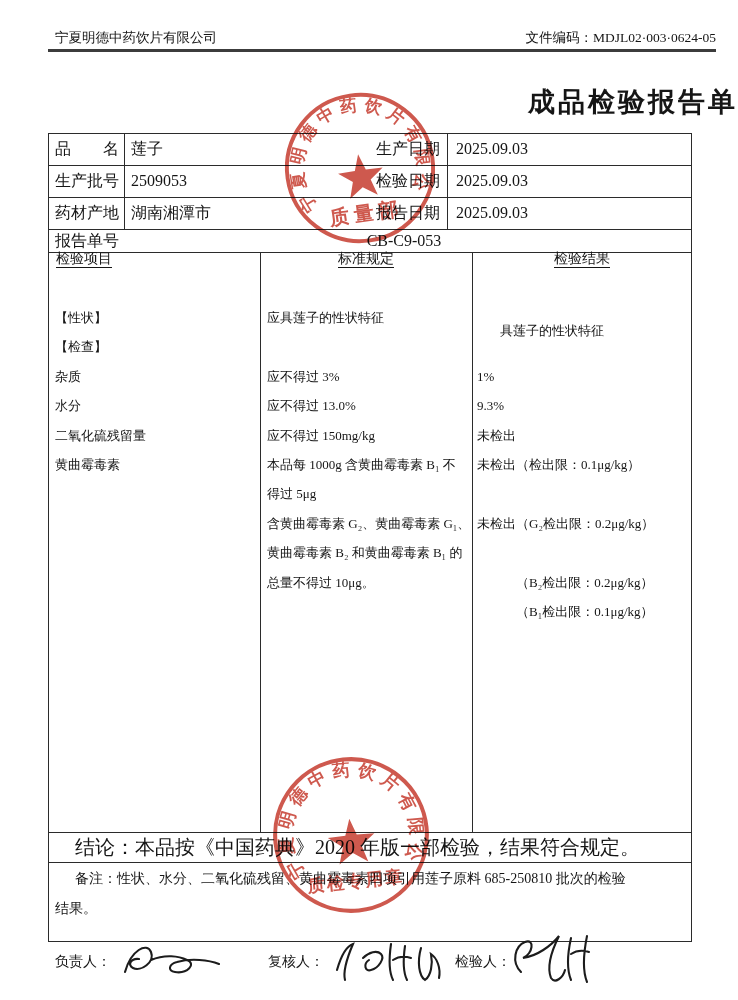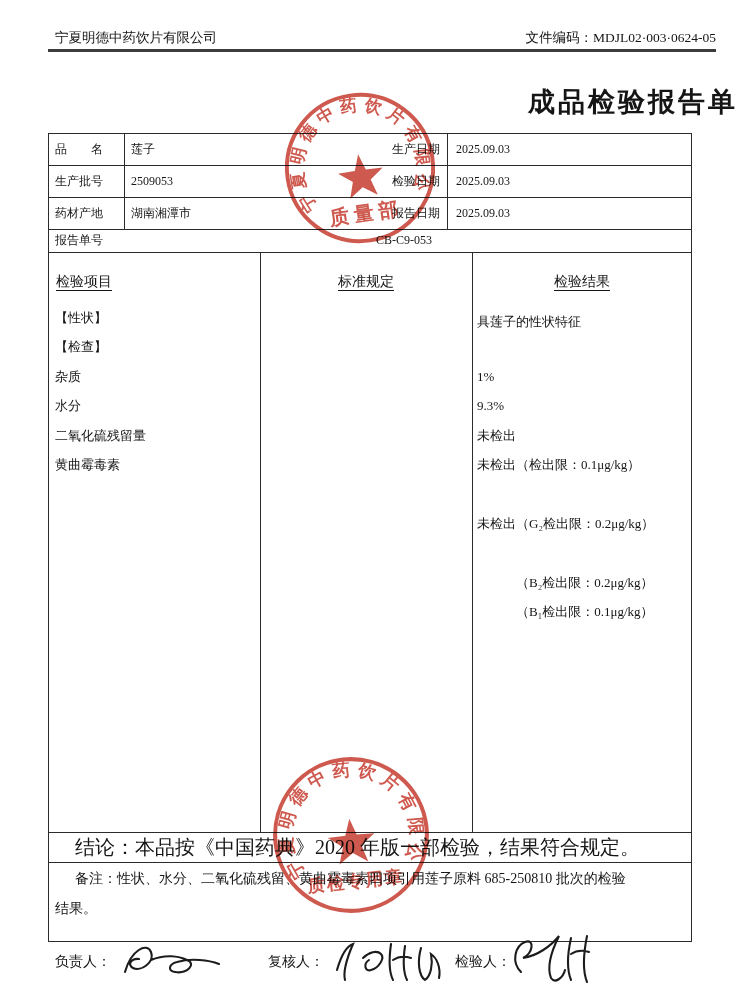--- a/index.html
+++ b/index.html
@@ -9,31 +9,31 @@
     overflow:hidden;margin:0 auto;
   }
   .abs{position:absolute;}
   .hdr-company{left:55px;top:29px;font-size:13.5px;}
   .hdr-code{right:22px;top:29px;font-size:13.5px;}
   .hdr-rule{left:48px;top:49px;width:668px;height:2.5px;background:#3c3c3c;}
   .doc-title{left:0;top:84px;width:738px;text-align:right;font-size:27px;font-weight:bold;letter-spacing:3px;}
   .outer-border{left:48px;top:133px;width:644px;height:809px;border:1.8px solid #2b2b2b;box-sizing:border-box;}
   .hline{height:1.4px;background:#2b2b2b;}
   .vline{width:1.4px;background:#2b2b2b;}
-  .cell{font-size:12px;white-space:pre;}
+  .cell{font-size:16px;white-space:pre;}
   .lbl{left:55px;width:70px;}
   .val{left:131px;}
   .lbl2{left:352px;width:88px;text-align:right;}
   .val2{left:456px;}
   .r0{top:133px;height:32px;line-height:32px;}
   .r1{top:165px;height:32px;line-height:32px;}
   .r2{top:197px;height:32px;line-height:32px;}
   .r3{top:229px;height:23px;line-height:23px;}
   .report-val{left:48px;width:712px;text-align:center;}
-  .col-head{top:268px;height:28px;line-height:28px;font-size:14px;text-decoration:underline;text-underline-offset:4px;}
+  .col-head{top:245px;height:28px;line-height:28px;font-size:14px;text-decoration:underline;text-underline-offset:4px;}
   .ch-items{left:56px;}
   .ch-standard{left:260px;width:212px;text-align:center;}
   .ch-result{left:472px;width:220px;text-align:center;}
   .grid-col{top:0;height:100%;}
   .grid-col > div{position:absolute;height:22px;line-height:22px;font-size:13px;white-space:pre;}
   .col-items{left:55px;width:200px;}
   .col-standard{left:267px;width:202px;}
   .col-result{left:477px;width:213px;}
   .concl{left:75px;top:832px;height:30px;line-height:30px;font-size:20px;}
   .remark1{left:75px;top:866px;height:26px;line-height:26px;font-size:14px;}
@@ -93,22 +93,35 @@
       <div style="top: 424.6px;">二氧化硫残留量</div>
       <div style="top: 454px;">黄曲霉毒素</div>
       <div style="top: 483.4px;"></div>
       <div style="top: 512.8px;"></div>
       <div style="top: 542.2px;"></div>
       <div style="top: 571.6px;"></div>
       <div style="top: 601px;"></div>
     </div>
 
   <div class="abs col-head ch-result">检验结果</div>
+  <div class="abs grid-col col-standard">
+      <div style="top: 307px;">应具莲子的性状特征</div>
+      <div style="top: 336.4px;"></div>
+      <div style="top: 365.8px;">应不得过 3%</div>
+      <div style="top: 395.2px;">应不得过 13.0%</div>
+      <div style="top: 424.6px;">应不得过 150mg/kg</div>
+      <div style="top: 454px;">本品每 1000g 含黄曲霉毒素 B₁ 不</div>
+      <div style="top: 483.4px;">得过 5μg</div>
+      <div style="top: 512.8px;">含黄曲霉毒素 G₂、黄曲霉毒素 G₁、</div>
+      <div style="top: 542.2px;">黄曲霉毒素 B₂ 和黄曲霉毒素 B₁ 的</div>
+      <div style="top: 571.6px;">总量不得过 10μg。</div>
+      <div style="top: 601px;"></div>
+    </div>
   <div class="abs grid-col col-result">
-      <div style="top: 311px;">具莲子的性状特征</div>
+      <div style="top: 320px; margin-left: 23px;">具莲子的性状特征</div>
       <div style="top: 336.4px;"></div>
       <div style="top: 365.8px;">1%</div>
       <div style="top: 395.2px;">9.3%</div>
       <div style="top: 424.6px;">未检出</div>
       <div style="top: 454px;">未检出（检出限：0.1μg/kg）</div>
       <div style="top: 483.4px;"></div>
       <div style="top: 512.8px; text-align: right;">未检出（G₂检出限：0.2μg/kg）</div>
       <div style="top: 571.6px;">            （B₂检出限：0.2μg/kg）</div>
       <div style="top: 601px;">            （B₁检出限：0.1μg/kg）</div>
     </div>

